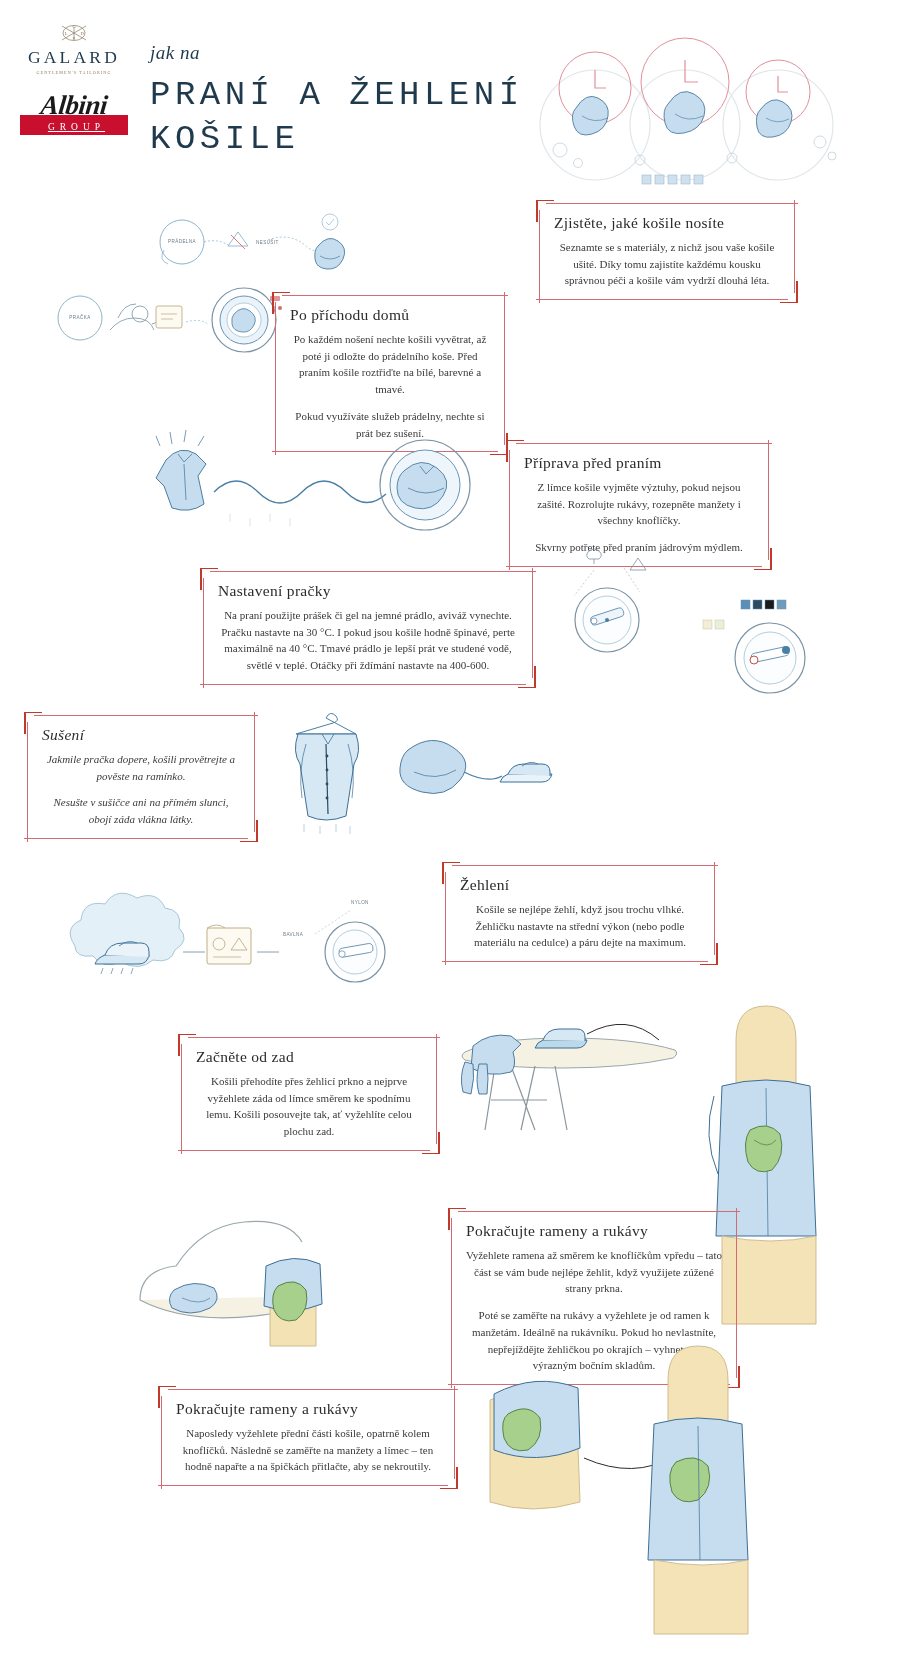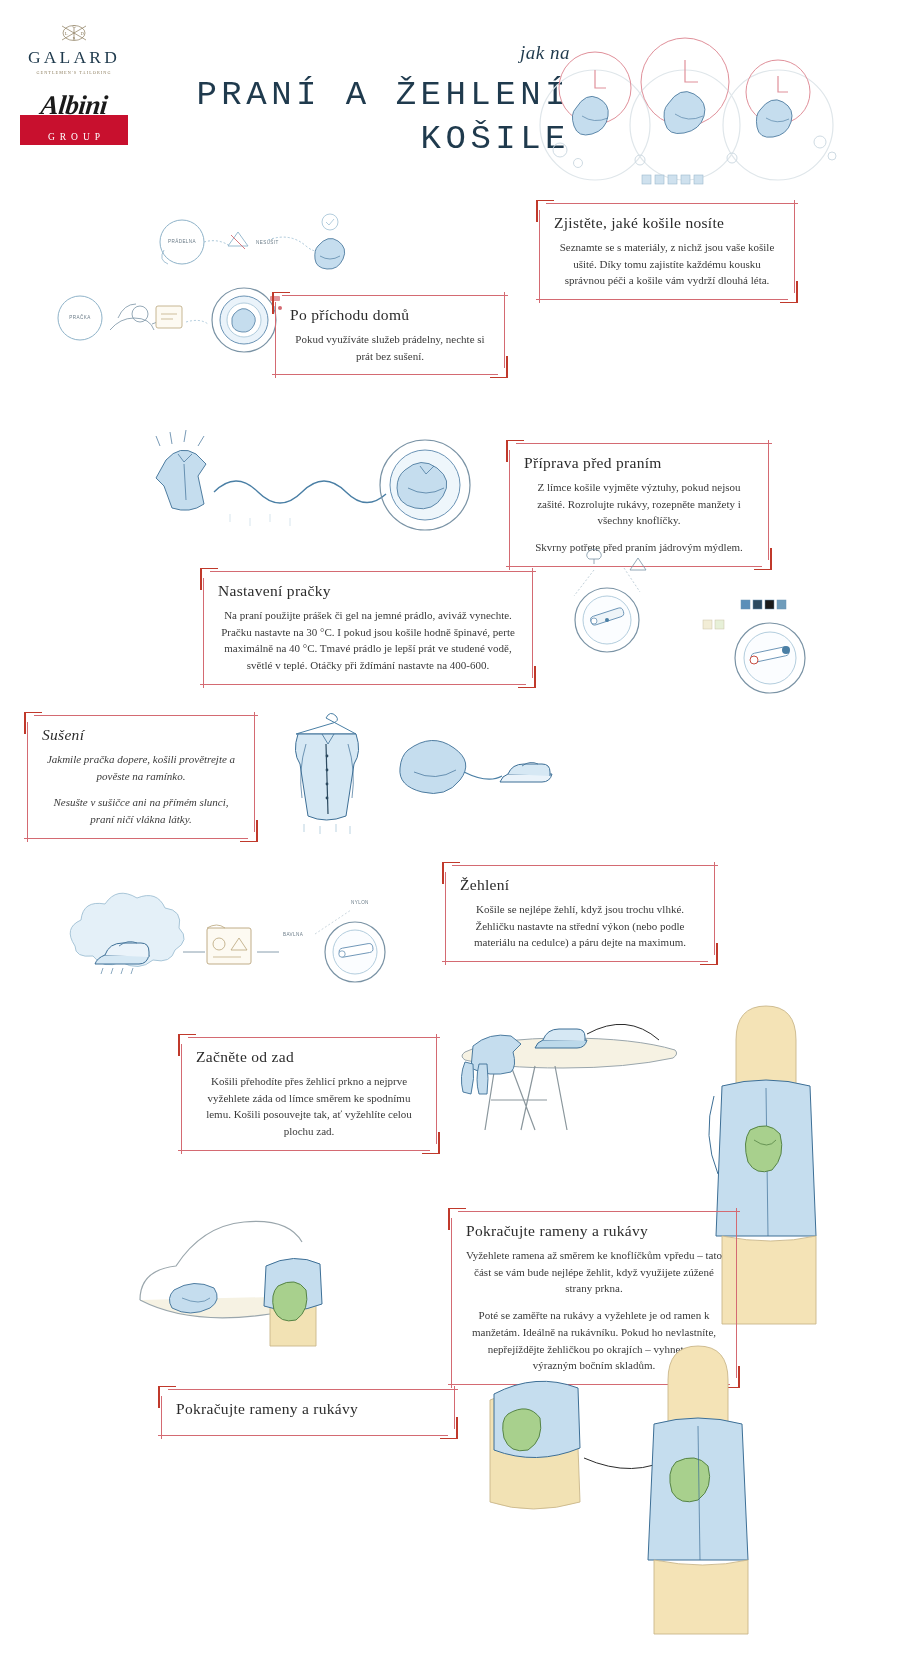--- a/index.html
+++ b/index.html
@@ -28,26 +28,27 @@
     white-space: nowrap;
   }
   .albini { margin-top: 18px; position: relative; width: 108px; }
   .albini-script {
     font-family: "Liberation Serif", serif; font-style: italic; font-weight: bold;
     font-size: 27px; color: #1a1a1a; line-height: 0.95; letter-spacing: -0.5px;
     transform: skewX(-6deg); text-align: center;
   }
   .albini-bar {
     background: #c8102e; color: #fff; font-size: 9.5px; letter-spacing: 5px;
-    padding: 17px 0 3px 5px; text-align: center; margin-top: -3px;
+    padding: 7px 0 3px 5px; text-align: center; margin-top: -3px;
     font-family: "Liberation Serif", serif;
+    text-decoration: underline;
   }
 
   
-  .title-wrap { position: absolute; left: 150px; top: 42px; width: 420px; text-align: right; }
+  .title-wrap { position: absolute; left: 150px; top: 42px; width: 420px; text-align: left; }
   .title-kicker {
     font-style: italic; font-size: 19px; color: #1f3a4d; font-family: "Liberation Serif", serif;
     letter-spacing: 0.5px;
   }
   .title-main {
     font-size: 34px; letter-spacing: 4.5px; color: #1f3a4d; line-height: 1.28;
     margin-top: 10px; font-family: Liberation Mono, monospace; font-weight: 400;
   }
 
   
@@ -220,20 +221,21 @@
   <div class="box" style="left:272px; top:292px; width:236px;">
     <span class="edge-top"></span>
     <span class="edge-bottom"></span>
     <span class="edge-left"></span>
     <span class="edge-right"></span>
     <span class="corner-tl"></span>
     <span class="corner-tl2"></span>
     <span class="corner-br"></span>
     <span class="corner-br2"></span>
     <h3>Po příchodu domů</h3>
+    <p>Po každém nošení nechte košili vyvětrat, až poté ji odložte do prádelního koše. Před praním košile roztřiďte na bílé, barevné a tmavé.</p>
     <p>Pokud využíváte služeb prádelny, nechte si prát bez sušení.</p>
   </div>
 
   <div class="ill" style="left:130px; top:430px;">
     <svg width="360" height="110" viewBox="0 0 360 110">
       <g fill="#c5ddee" stroke="#3d6f96" stroke-width="0.9">
         <path d="M36 30 q14 -16 30 -6 l10 10 l-8 12 l6 28 q-14 10 -32 4 l-8 -22 l-8 -8 z"></path>
       </g>
       <g fill="none" stroke="#3d6f96" stroke-width="0.7">
         <path d="M48 24 l6 8 l8 -8"></path>
@@ -321,21 +323,21 @@
     <span class="edge-top"></span>
     <span class="edge-bottom"></span>
     <span class="edge-left"></span>
     <span class="edge-right"></span>
     <span class="corner-tl"></span>
     <span class="corner-tl2"></span>
     <span class="corner-br"></span>
     <span class="corner-br2"></span>
     <h3>Sušení</h3>
     <p>Jakmile pračka dopere, košili provětrejte a pověste na ramínko.</p>
-    <p>Nesušte v sušičce ani na přímém slunci, praní ničí vlákna látky.</p>
+    <p>Nesušte v sušičce ani na přímém slunci, obojí záda vlákna látky.</p>
   </div>
 
   <div class="ill" style="left:278px; top:700px;">
     <svg width="300" height="140" viewBox="0 0 300 140">
       <g fill="none" stroke="#4a7fa5" stroke-width="1">
         <path d="M48 18 q4 -8 10 -2 q4 5 -3 7 L18 34 L78 34 z"></path>
       </g>
       <path d="M20 34 q-6 18 2 30 l8 52 q18 8 38 0 l8 -52 q8 -12 2 -30 z" fill="#d6e8f4" stroke="#3d6f96" stroke-width="1"></path>
       <path d="M44 34 l6 10 l6 -10" fill="none" stroke="#3d6f96" stroke-width="0.8"></path>
       <path d="M48 44 L50 114" stroke="#2c4a60" stroke-width="1.2" fill="none"></path>
@@ -489,20 +491,21 @@
   <div class="box" style="left:158px; top:1386px; width:300px;">
     <span class="edge-top"></span>
     <span class="edge-bottom"></span>
     <span class="edge-left"></span>
     <span class="edge-right"></span>
     <span class="corner-tl"></span>
     <span class="corner-tl2"></span>
     <span class="corner-br"></span>
     <span class="corner-br2"></span>
     <h3>Pokračujte rameny a rukávy</h3>
+    <p>Naposledy vyžehlete přední části košile, opatrně kolem knoflíčků. Následně se zaměřte na manžety a límec – ten hodně napařte a na špičkách přitlačte, aby se nekroutily.</p>
   </div>
 
   <div class="ill" style="left:480px; top:1340px;">
     <svg width="330" height="300" viewBox="0 0 330 300">
       <path d="M10 60 q40 -18 86 -8 l4 110 q-48 14 -90 0 z" fill="#f2e2b4" stroke="#c9b78a" stroke-width="0.9"></path>
       <path d="M14 54 q42 -22 84 -6 l2 60 q-44 18 -86 2 z" fill="#c5ddee" stroke="#3d6f96" stroke-width="1"></path>
       <g fill="#a8d08d" stroke="#4c7a3c" stroke-width="0.9">
         <path d="M28 74 q20 -12 32 4 q4 22 -12 32 q-18 4 -24 -12 q-4 -18 4 -24 z"></path>
       </g>
       <path d="M104 118 q50 22 90 -2" fill="none" stroke="#2b2b2b" stroke-width="1"></path>

